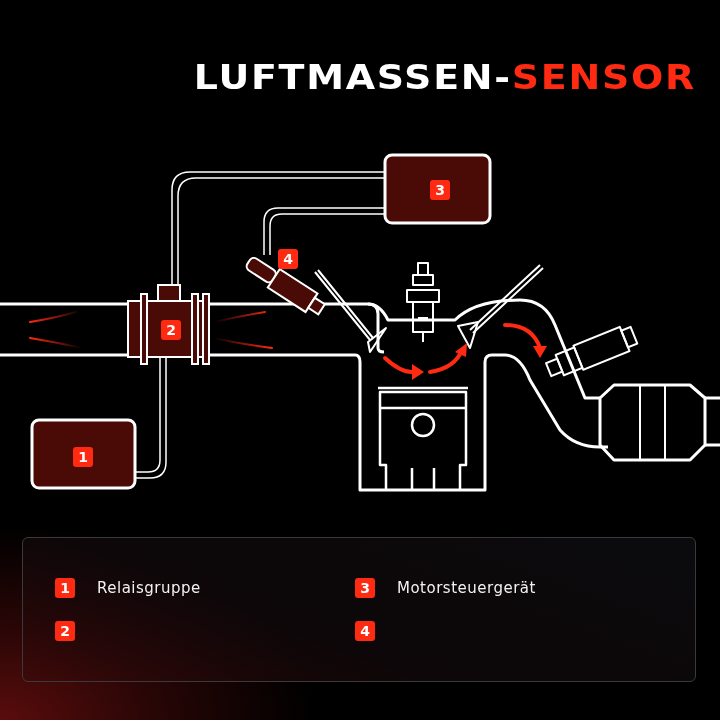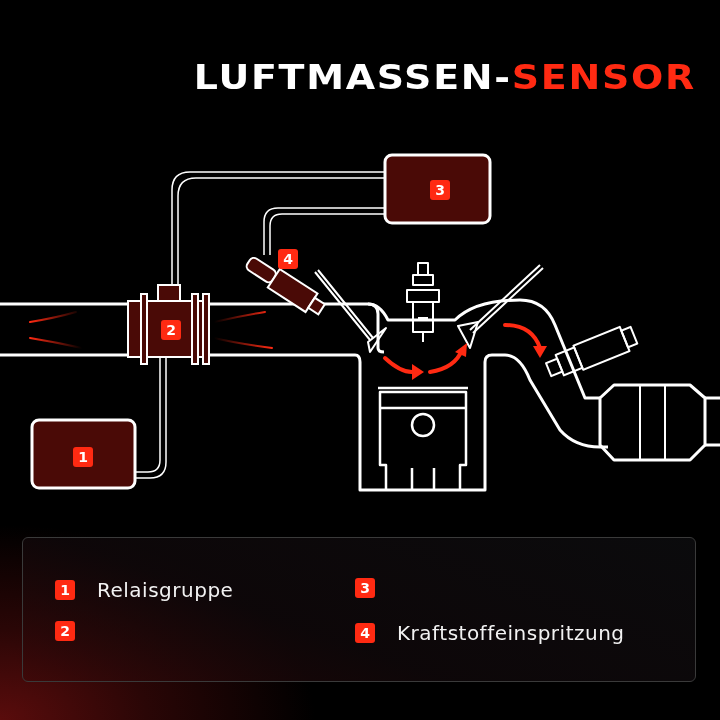--- a/index.html
+++ b/index.html
@@ -19,21 +19,21 @@
     position:absolute; left:22px; top:537px; width:674px; height:145px;
     border:1px solid #3a3a3a; border-radius:6px;
     background: linear-gradient(20deg, rgba(60,8,8,0.55) 0%, rgba(15,8,10,0.85) 40%, rgba(12,12,14,0.9) 100%);
     box-sizing:border-box;
   }
   .leg-item { position:absolute; display:flex; align-items:center; }
   .badge {
     width:20px; height:20px; border-radius:3px; background:#ff2a12; color:#fff;
     font-size:14px; font-weight:bold; display:flex; align-items:center; justify-content:center;
   }
-  .leg-label { color:#f2f2f2; font-size:20px; margin-left:22px; letter-spacing:0.5px; white-space:nowrap; }
+  .leg-label { color:#f2f2f2; font-size:15px; margin-left:22px; letter-spacing:0.5px; white-space:nowrap; }
 </style>
 </head>
 <body>
 
 <div class="title"><span>LUFTMASSEN-</span><span class="accent">SENSOR</span></div>
 
 <svg class="diagram" width="720" height="720" viewBox="0 0 720 720">
   <defs>
     <linearGradient id="arrL" x1="1" x2="0">
         <stop offset="0" stop-color="#ff2a12" stop-opacity="0"></stop>
@@ -125,18 +125,18 @@
 <div class="legend">
   <div class="leg-item" style="left:32px;top:40px;">
     <div class="badge">1</div>
     <span class="leg-label">Relaisgruppe</span>
   </div>
   <div class="leg-item" style="left:32px;top:83px;">
     <div class="badge">2</div>
   </div>
   <div class="leg-item" style="left:332px;top:40px;">
     <div class="badge">3</div>
+    <span class="leg-label">Motorsteuergerät</span>
   </div>
   <div class="leg-item" style="left:332px;top:83px;">
     <div class="badge">4</div>
-    <span class="leg-label">Kraftstoffeinspritzung</span>
   </div>
 </div>
 
 </body></html>

